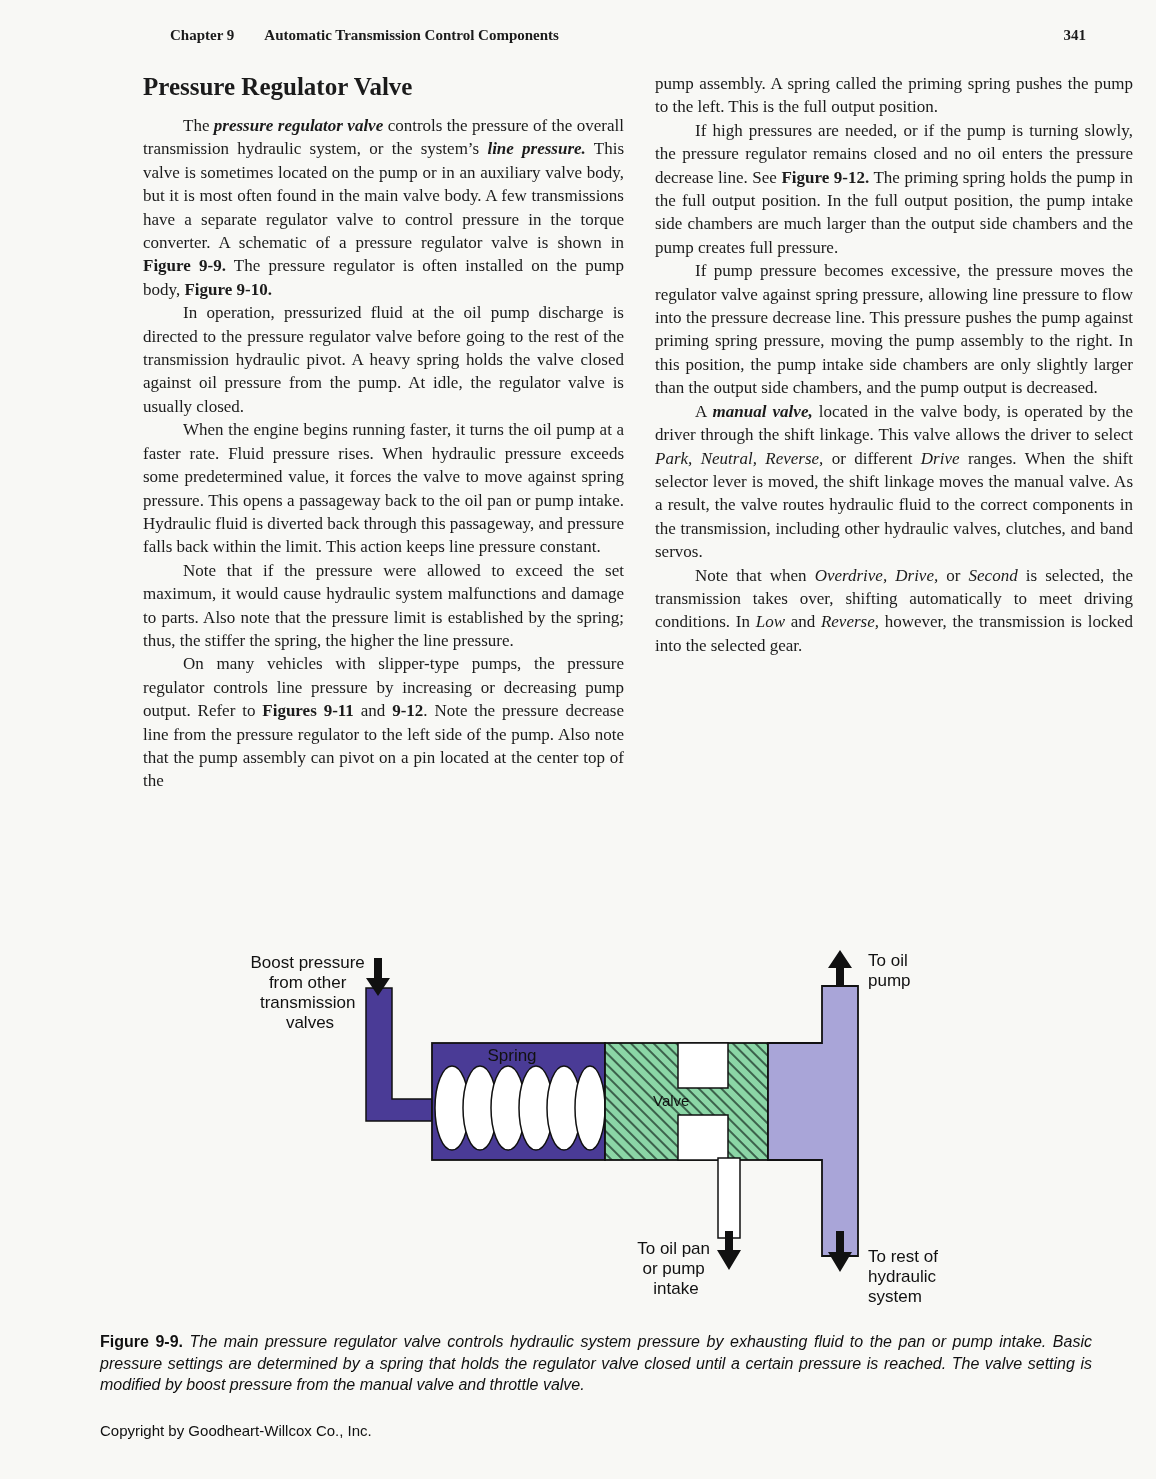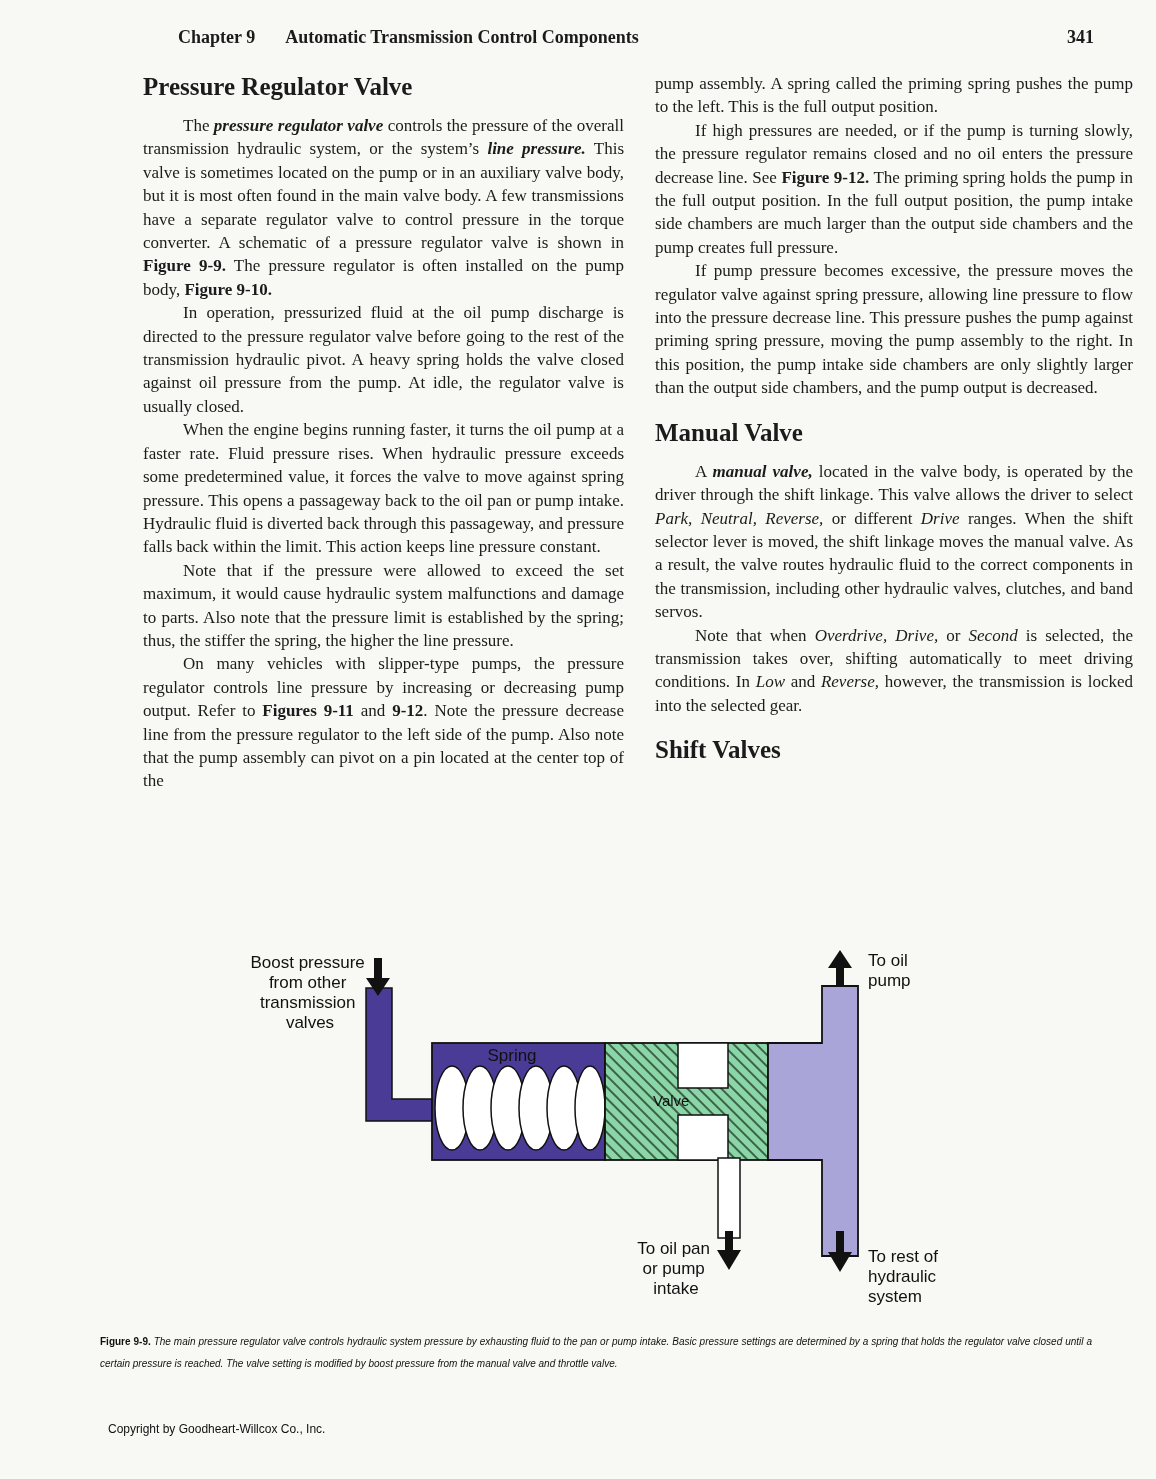--- a/index.html
+++ b/index.html
@@ -3,46 +3,46 @@
 <meta charset="utf-8">
 <style>
   * { margin:0; padding:0; box-sizing:border-box; }
   html,body { background:#d9d9d6; }
   body { font-family:"Liberation Serif", serif; }
   .page {
     position:relative; width:1156px; height:1479px;
     background:#f8f8f5; color:#1b1b1b; margin:0 auto; overflow:hidden;
   }
   .running-header {
-    position:absolute; top:27px; left:178px; width:916px;
+    position:absolute; top:27px; left:170px; width:916px;
     display:flex; justify-content:space-between;
-    font-weight:bold; font-size:18px;
+    font-weight:bold; font-size:15px;
   }
   .rh-chapter { margin-right:30px; }
   .col { position:absolute; top:72px;margin-left:43px; }
   .col-left  { left:100px; width:481px; }
   .col-right { left:612px; width:478px;font-family:Liberation Serif, serif; }
   .sec-heading { font-size:25px; font-weight:bold; line-height:30px; margin:18px 0 12px 0; }
   .col-left .sec-heading:first-child { margin-top:0; }
   .body { font-size:17px; line-height:23.4px; text-align:justify; }
   .indent { text-indent:40px; }
   .b { font-weight:bold; }
   .i { font-style:italic; }
   figure.diagram { position:absolute; left:100px; top:948px; width:956px; height:372px; }
   .lbl { font-family:"Liberation Sans", sans-serif; font-size:17px; fill:#111; }
   .lbl-small { font-family:"Liberation Sans", sans-serif; font-size:15px; }
   .caption {
     position:absolute; left:100px; top:1331px; width:992px;
-    font-family:"Liberation Sans", sans-serif; font-size:10px;
+    font-family:"Liberation Sans", sans-serif; font-size:16px;
     line-height:21.5px; text-align:justify; color:#111;
   }
   .caption .i { font-style:italic; }
   .footer {
-    position:absolute; left:108px; top:1422px;
-    font-family:"Liberation Sans", sans-serif; font-size:12px; color:#111;
+    position:absolute; left:100px; top:1422px;
+    font-family:"Liberation Sans", sans-serif; font-size:15px; color:#111;
   }
 </style>
 </head>
 <body>
 
 <div class="page">
 
   <div class="running-header">
     <div>
       <span class="rh-chapter">Chapter 9</span><span>Automatic Transmission Control Components</span>
@@ -56,24 +56,22 @@
     <p class="body indent"><span>In operation, pressurized fluid at the oil pump discharge is directed to the pressure regulator valve before going to the rest of the transmission hydraulic pivot. A heavy spring holds the valve closed against oil pressure from the pump. At idle, the regulator valve is usually closed.</span></p>
     <p class="body indent"><span>When the engine begins running faster, it turns the oil pump at a faster rate. Fluid pressure rises. When hydraulic pressure exceeds some predetermined value, it forces the valve to move against spring pressure. This opens a passageway back to the oil pan or pump intake. Hydraulic fluid is diverted back through this passageway, and pressure falls back within the limit. This action keeps line pressure constant.</span></p>
     <p class="body indent"><span>Note that if the pressure were allowed to exceed the set maximum, it would cause hydraulic system malfunctions and damage to parts. Also note that the pressure limit is established by the spring; thus, the stiffer the spring, the higher the line pressure.</span></p>
     <p class="body indent"><span>On many vehicles with slipper-type pumps, the pressure regulator controls line pressure by increasing or decreasing pump output. Refer to </span><span class="b">Figures 9-11</span><span> and </span><span class="b">9-12</span><span>. Note the pressure decrease line from the pressure regulator to the left side of the pump. Also note that the pump assembly can pivot on a pin located at the center top of the</span></p>
   </section>
 
   <section class="col col-right">
     <p class="body"><span>pump assembly. A spring called the priming spring pushes the pump to the left. This is the full output position.</span></p>
     <p class="body indent"><span>If high pressures are needed, or if the pump is turning slowly, the pressure regulator remains closed and no oil enters the pressure decrease line. See </span><span class="b">Figure 9-12.</span><span> The priming spring holds the pump in the full output position. In the full output position, the pump intake side chambers are much larger than the output side chambers and the pump creates full pressure.</span></p>
     <p class="body indent"><span>If pump pressure becomes excessive, the pressure moves the regulator valve against spring pressure, allowing line pressure to flow into the pressure decrease line. This pressure pushes the pump against priming spring pressure, moving the pump assembly to the right. In this position, the pump intake side chambers are only slightly larger than the output side chambers, and the pump output is decreased.</span></p>
-    <h2 class="sec-heading">Manual Valve</h2>
     <p class="body indent"><span>A </span><span class="b i">manual valve,</span><span> located in the valve body, is operated by the driver through the shift linkage. This valve allows the driver to select </span><span class="i">Park, Neutral, Reverse,</span><span> or different </span><span class="i">Drive</span><span> ranges. When the shift selector lever is moved, the shift linkage moves the manual valve. As a result, the valve routes hydraulic fluid to the correct components in the transmission, including other hydraulic valves, clutches, and band servos.</span></p>
     <p class="body indent"><span>Note that when </span><span class="i">Overdrive, Drive,</span><span> or </span><span class="i">Second</span><span> is selected, the transmission takes over, shifting automatically to meet driving conditions. In </span><span class="i">Low</span><span> and </span><span class="i">Reverse,</span><span> however, the transmission is locked into the selected gear.</span></p>
-    <h2 class="sec-heading">Shift Valves</h2>
   </section>
 
   <figure class="diagram">
     <svg viewBox="0 0 956 372" width="956" height="372">
       <defs>
         <pattern id="hatch" width="8" height="8" patternUnits="userSpaceOnUse" patternTransform="rotate(-45)">
           <rect width="8" height="8" fill="#8bd6a6"></rect>
           <line x1="4" y1="-1" x2="4" y2="9" stroke="#10231a" stroke-width="1.3"></line>
         </pattern>
       </defs>

